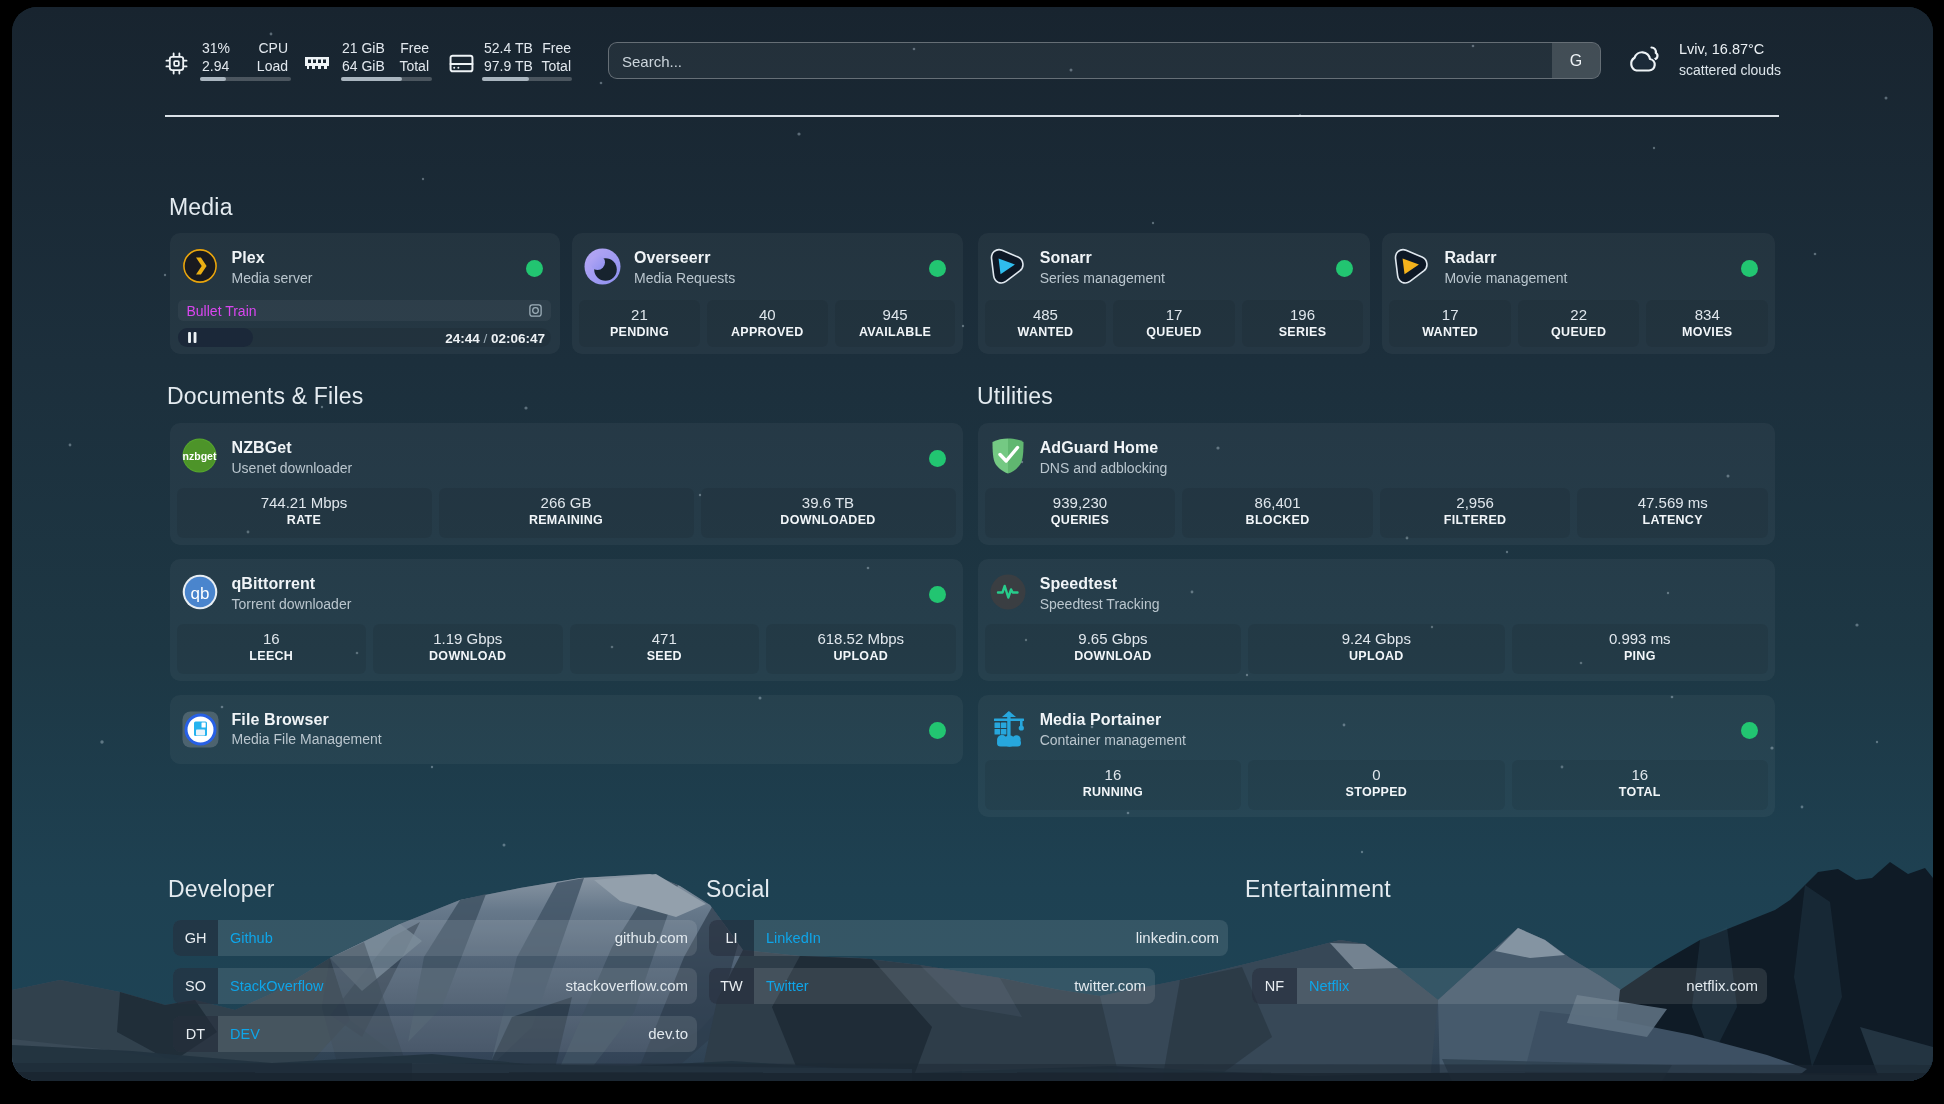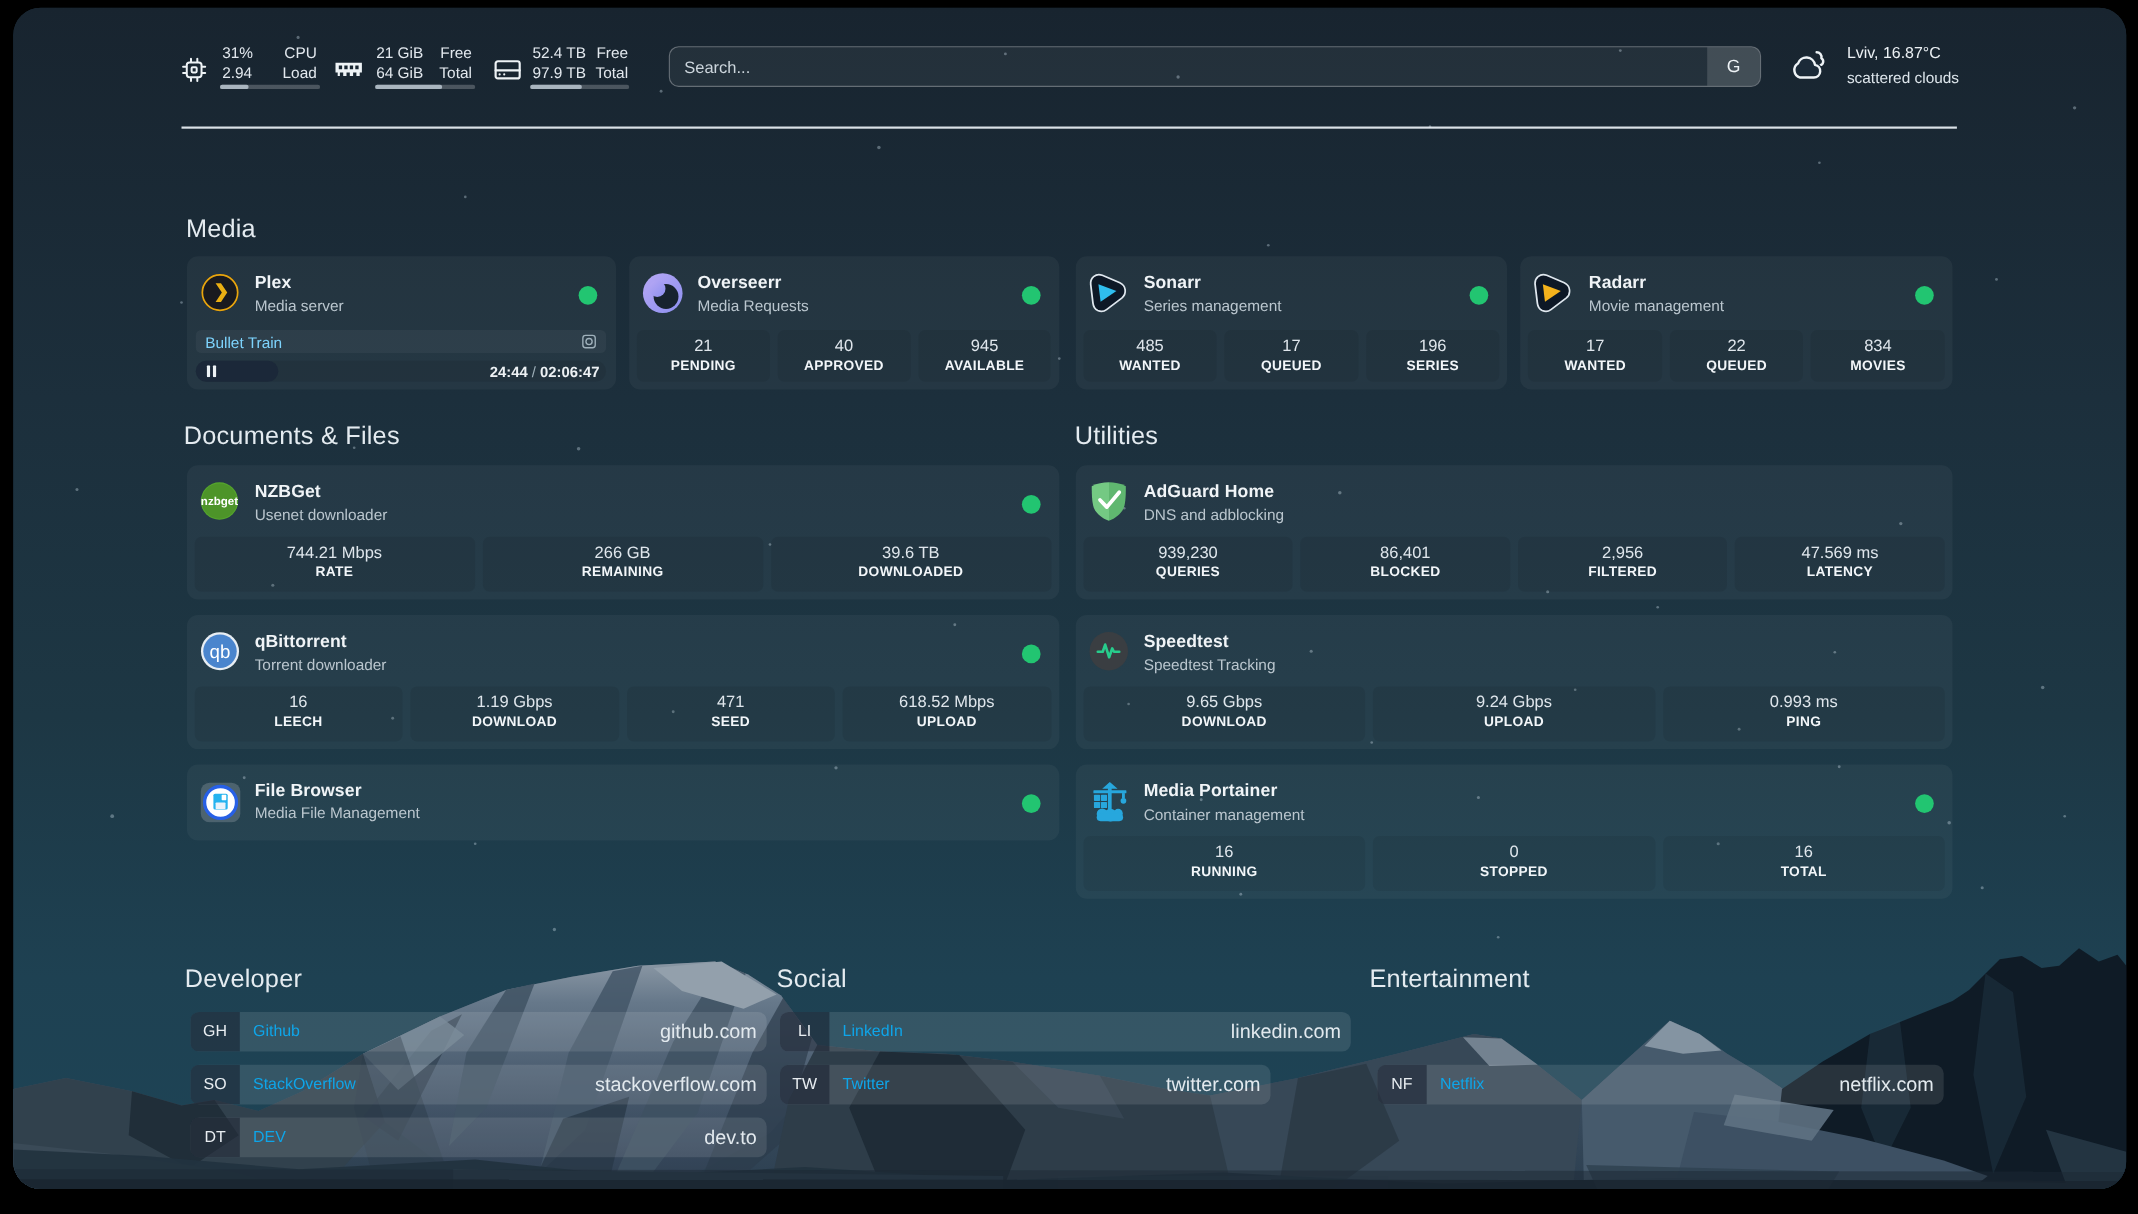--- a/index.html
+++ b/index.html
@@ -30,31 +30,31 @@
   .card .tt { position:absolute; left:62px; top:15px; font-size:16px; font-weight:700; color:#f0f4f7; line-height:19px; letter-spacing:0.1px;text-align:center;}
   .card .st { position:absolute; left:62px; top:37px; font-size:14px; color:#bac6ce; line-height:17px; }
   .dot { position:absolute; right:17px; top:27px; width:17px; height:17px; border-radius:50%; background:#22c571; }
   .stats { position:absolute; left:7px; right:7px; bottom:7px; height:50px; display:flex; gap:7px; }
   .stats.ms { height:47px; bottom:7px; }
   .sb { flex:1; background:rgba(0,0,0,0.07); border-radius:6px; text-align:center; padding-top:5px; }
   .sb .v { font-size:15px; color:#dfe6ec; line-height:19px; }
   .sb .l { font-size:12.5px; font-weight:700; color:#f2f6f9; line-height:16px; letter-spacing:0.3px; }
   
   .np { position:absolute; left:8px; right:9px; top:67px; height:21px; border-radius:5px;
-        background:rgba(255,255,255,0.045); color:#7dd3fc; font-size:14px;text-align:right; }
+        background:rgba(255,255,255,0.045); color:#d946ef; font-size:14px;text-align:right; }
   .np span { position:absolute; left:9px; top:3px; }
   .pbar { position:absolute; left:8px; right:9px; top:95px; height:19px; border-radius:9.5px; background:rgba(0,0,0,0.08); }
   .pfill { position:absolute; left:0; top:0; width:75px; height:19px; border-radius:9.5px; background:#1b2839; }
   .ptime { position:absolute; right:15px; top:96px; font-size:13.5px; font-weight:700; color:#edf1f4; line-height:19px; }
   
   .brow { position:absolute; height:36px; border-radius:8px; background:rgba(255,255,255,0.105); overflow:hidden; }
   .babbr { position:absolute; left:0; top:0; width:45px; height:36px; background:rgba(16,24,40,0.5);
            color:#e8edf1; font-size:14.5px; text-align:center; line-height:36px; }
   .bname { position:absolute; left:57px; top:0; font-size:14.5px; color:#0ea5e9; line-height:36px; }
-  .burl { position:absolute; right:9px; top:0; font-size:18px; color:#e2e9ee; line-height:36px; }
+  .burl { position:absolute; right:9px; top:0; font-size:15px; color:#e2e9ee; line-height:36px; }
 </style>
 </head>
 <body>
 <div class="screen">
   <svg class="bg" viewBox="0 0 1921 1074" preserveAspectRatio="none">
     <defs>
       <linearGradient id="sky" x1="0" y1="0" x2="0" y2="1">
         <stop offset="0" stop-color="#18242f"></stop>
         <stop offset="0.33" stop-color="#1c2f3c"></stop>
         <stop offset="0.60" stop-color="#1d3744"></stop>

